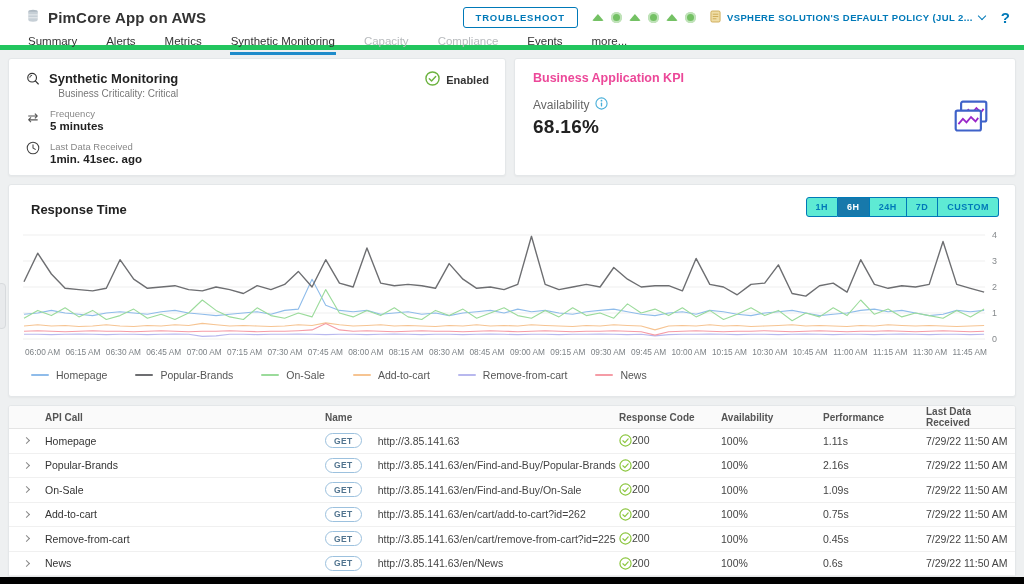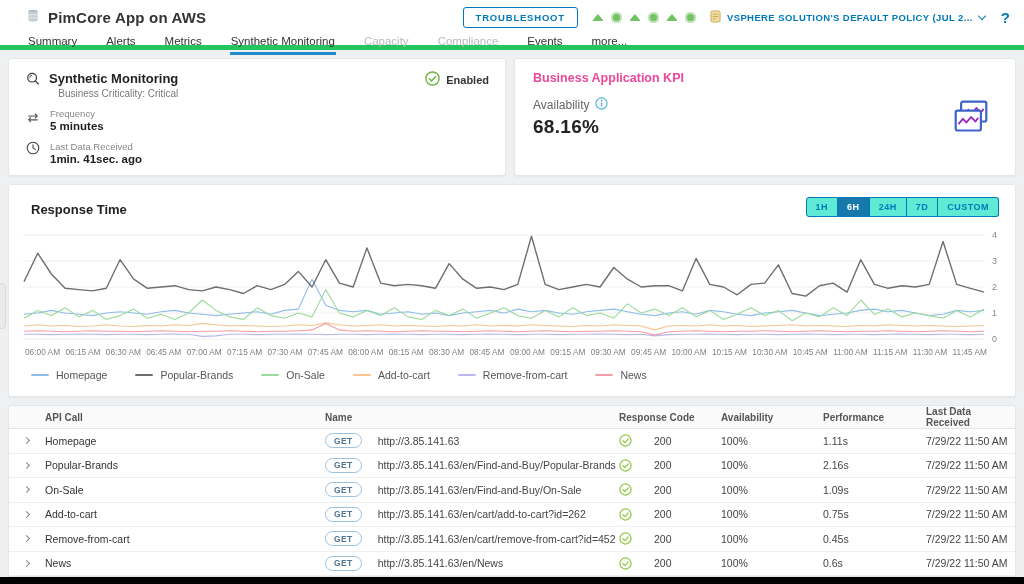--- a/index.html
+++ b/index.html
@@ -79,21 +79,21 @@
   .t-head, .t-row { display:grid; grid-template-columns:36px 280px 294px 102px 102px 103px 1fr; align-items:center; }
   .t-head { height:23px; background:#fafafa; border-bottom:1px solid #e4e4e4; }
   .t-head span { font-size:10px; font-weight:bold; color:#555; cursor:pointer; }
   .t-row { height:24.5px; border-bottom:1px solid #f0f0f0; background:#fff; font-size:10.5px; color:#444; }
   .t-row .name { color:#333; }
   .chev { width:5px; height:5px; border:solid #888; border-width:0 1.2px 1.2px 0; transform:rotate(-45deg);
           margin-left:15px; cursor:pointer; }
   .api-cell { display:flex; align-items:center; gap:16px; }
   .pill { font-size:8.5px; font-weight:bold; color:#51748f; border:1px solid #9cc1de; border-radius:9px;
           padding:1.5px 8px; letter-spacing:.4px; }
-  .code-cell { display:flex; align-items:center; gap:22px; }
+  .code-cell { display:flex; gap:0; }
 
   .side-handle { position:absolute; left:-3px; top:283px; width:9px; height:46px; background:#e8eaec;
                  border:1px solid #d7dadd; border-radius:4px; cursor:pointer; }
   .bottom-bar { position:absolute; left:0; bottom:0; width:1024px; height:7px; background:#000; }
 </style>
 </head>
 <body>
 
 <header>
   <div class="title-row">
@@ -393,21 +393,21 @@
           </span>
           <span>100%</span>
           <span>0.75s</span>
           <span>7/29/22 11:50 AM</span>
         </div>
         <div class="t-row">
           <span class="chev"></span>
           <span class="name">Remove-from-cart</span>
           <span class="api-cell">
             <span class="pill">GET</span>
-            <span>http://3.85.141.63/en/cart/remove-from-cart?id=452</span>
+            <span>http://3.85.141.63/en/cart/remove-from-cart?id=225</span>
           </span>
           <span class="code-cell">
             <span>
               <svg viewBox="0 0 14 14" width="13" height="13" style="display:block">
                 <circle cx="7" cy="7" r="6" fill="none" stroke="#8cc63f" stroke-width="1.3"></circle>
                 <path d="M4.2 7.3 L6.3 9.3 L9.9 5.3" fill="none" stroke="#8cc63f" stroke-width="1.3" stroke-linecap="round" stroke-linejoin="round"></path>
               </svg>
             </span>
             <span>200</span>
           </span>

